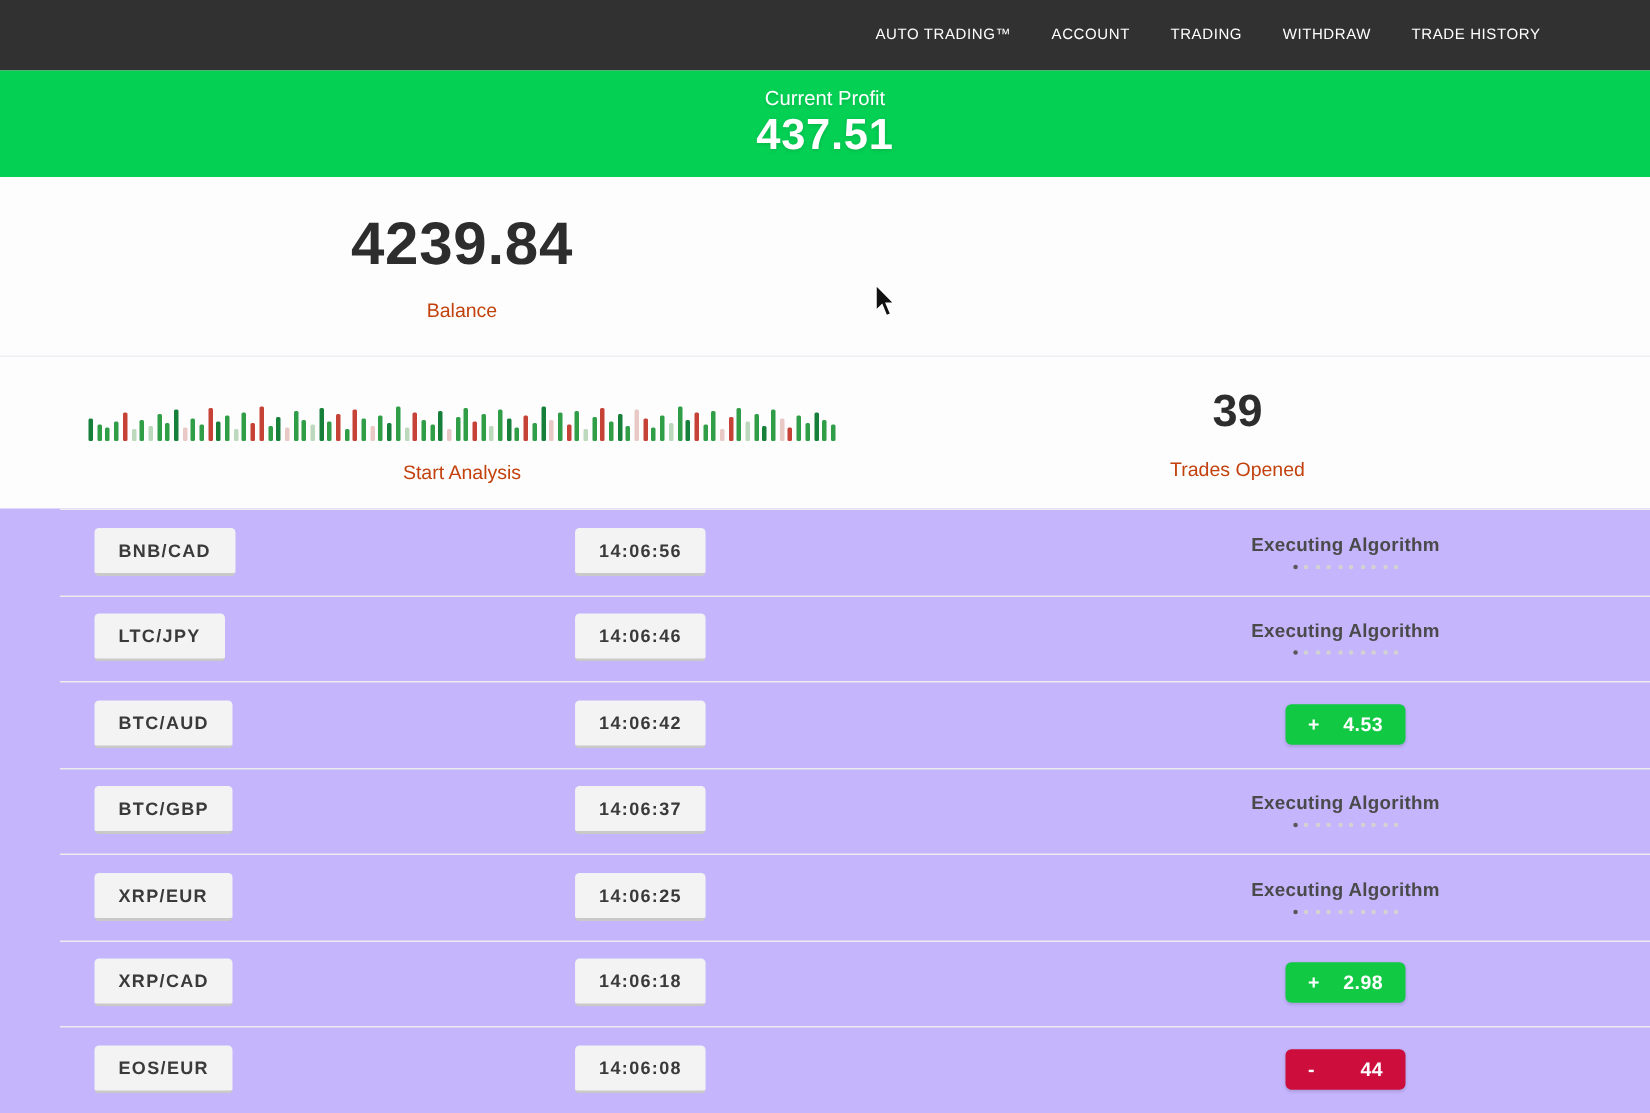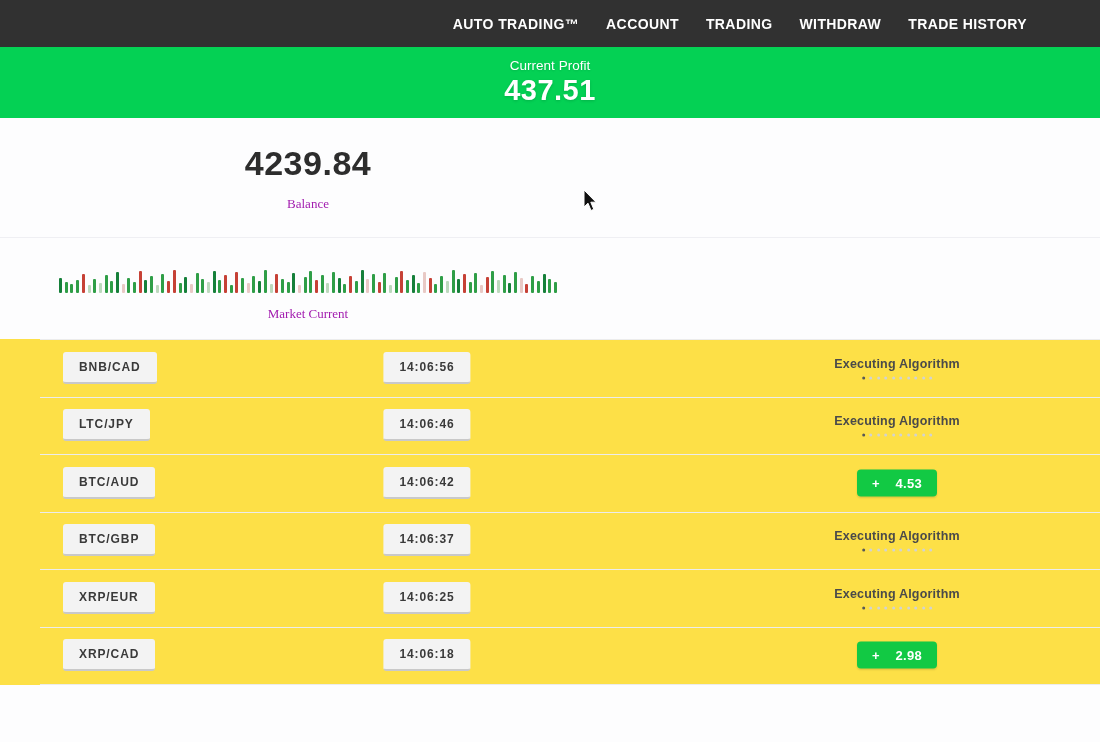--- a/index.html
+++ b/index.html
@@ -11,60 +11,60 @@
     overflow:hidden;
   }
 
   
   .navbar {
     height:47px; background:#313131;
     display:flex; align-items:center; justify-content:flex-end;
     padding-right:73px; gap:27px;
   }
   .nav-item {
-    color:#ffffff; font-size:14px; font-weight:bold;
+    color:#ffffff; font-size:10px; font-weight:normal;
     letter-spacing:0.4px; cursor:pointer; white-space:nowrap;
   }
 
   
   .banner {
     height:71px; background:#04d154; color:#fff;
     display:flex; flex-direction:column; align-items:center; justify-content:center;
   }
   .banner-label { font-size:13.5px; text-shadow:0 1px 2px rgba(0,0,0,0.12); }
   .banner-value { font-size:29px; font-weight:bold; letter-spacing:0.5px; margin-top:1px; text-shadow:0 1px 3px rgba(0,0,0,0.15); }
 
   
   .stats-row { display:grid; grid-template-columns:56% 38%; background:#fdfdfe; }
   .stats-row.first  { height:119px; }
   .stats-row.second { height:102px; border-top:1px solid #efeff3; }
   .stat-cell { display:flex; flex-direction:column; align-items:center; justify-content:center; }
 
-  .balance-value { font-size:34px; font-weight:bold; color:#2d2d2d; letter-spacing:0.5px; }
-  .stat-label { font-size:13px; color:#a21caf; margin-top:13px;font-family:Liberation Serif, serif; }
+  .balance-value { font-size:40px; font-weight:bold; color:#2d2d2d; letter-spacing:0.5px; }
+  .stat-label { font-size:13px; color:#c2410c; margin-top:13px; }
   .big-number { font-size:30px; font-weight:bold; color:#2d2d2d; }
 
   .toggle-row { display:flex; align-items:center; gap:18px; }
   .toggle {
     width:53px; height:28px; border-radius:14px;
     background:#55aee8; position:relative; cursor:pointer;
     box-shadow:inset 0 1px 2px rgba(0,0,0,0.08);
   }
   .toggle-knob {
     width:26px; height:26px; border-radius:50%;
     background:#fff; position:absolute; top:1px; right:1px;
     box-shadow:0 1px 3px rgba(0,0,0,0.3);
   }
   .toggle-label { font-size:15px; font-weight:bold; color:#1f1f1f; }
 
   .bars { display:flex; align-items:flex-end; gap:2.7px; height:38px; }
   .bar { width:3px; border-radius:1px; }
 
   
-  .trade-list { background:#fde047; }
+  .trade-list { background:#c4b5fd; }
   .trade-row { position:relative; height:57.5px; }
   .trade-row::before {
     content:""; position:absolute; top:0; left:40px; right:0;
     height:1px; background:#ececec;
   }
   .trade-list::after {
     content:""; display:block; height:1px; background:#ececec; margin-left:40px;
   }
   .tag {
     background:#f3f3f3; border-bottom:2px solid #c9c9c9; border-radius:3px;
@@ -200,21 +200,25 @@
         <div class="bar" style="height: 10px; background: rgb(22, 128, 58);"></div>
         <div class="bar" style="height: 21px; background: rgb(47, 158, 71);"></div>
         <div class="bar" style="height: 15px; background: rgb(232, 201, 197);"></div>
         <div class="bar" style="height: 9px; background: rgb(198, 65, 54);"></div>
         <div class="bar" style="height: 17px; background: rgb(47, 158, 71);"></div>
         <div class="bar" style="height: 12px; background: rgb(47, 158, 71);"></div>
         <div class="bar" style="height: 19px; background: rgb(22, 128, 58);"></div>
         <div class="bar" style="height: 14px; background: rgb(47, 158, 71);"></div>
         <div class="bar" style="height: 11px; background: rgb(47, 158, 71);"></div>
       </div>
-    <div class="stat-label">Market Current</div>
+    <div class="stat-label">Start Analysis</div>
+  </div>
+  <div class="stat-cell">
+    <div class="big-number">39</div>
+    <div class="stat-label">Trades Opened</div>
   </div>
 </section>
 
 <main class="trade-list" id="trade-list">
   <div class="trade-row">
     <span class="tag pair-tag">BNB/CAD</span>
     <span class="tag time-tag">14:06:56</span>
     <div class="result-cell">
         <div class="executing">
           <div class="executing-label">Executing Algorithm</div>
@@ -315,17 +319,27 @@
     <span class="tag pair-tag">XRP/CAD</span>
     <span class="tag time-tag">14:06:18</span>
     <div class="result-cell">
         <div class="result-badge profit">
           <span>+</span>
           <span>2.98</span>
         </div>
       </div>
   </div>
 
+  <div class="trade-row">
+    <span class="tag pair-tag">EOS/EUR</span>
+    <span class="tag time-tag">14:06:08</span>
+    <div class="result-cell">
+        <div class="result-badge loss">
+          <span>-</span>
+          <span>44</span>
+        </div>
+      </div>
+  </div>
 </main>
 
 <svg class="cursor" width="16" height="22" viewBox="0 0 16 22">
   <polygon points="1,0 1,17 5,13.2 8,20.5 10.8,19.3 7.8,12.2 13,12.2" fill="#111" stroke="#fff" stroke-width="1"></polygon>
 </svg>
 
 </body></html>

